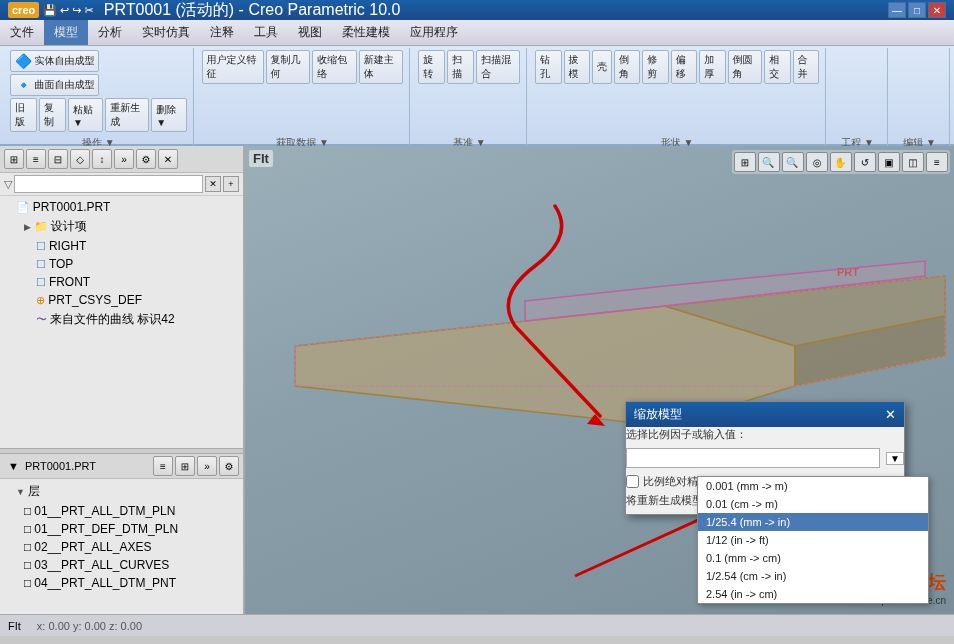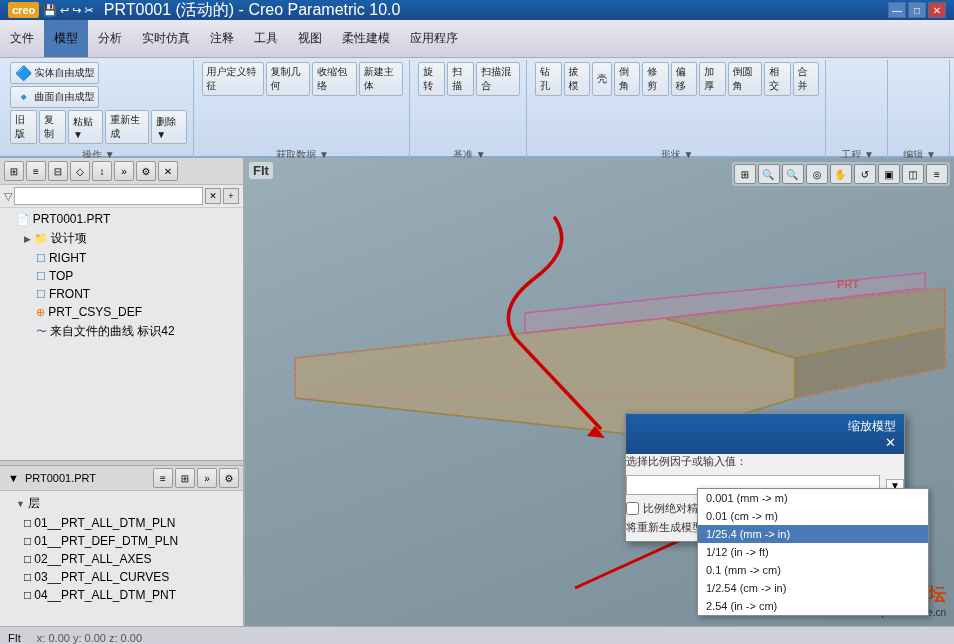--- a/index.html
+++ b/index.html
@@ -17,35 +17,35 @@
     }
     #titlebar .left { display: flex; align-items: center; gap: 4px; }
     #titlebar .logo { background: #e8a020; color: white; font-weight: bold; font-size: 11px; padding: 2px 4px; border-radius: 2px; }
     #titlebar .title { font-size: 16px; }
     #titlebar .win-controls { display: flex; gap: 2px; }
     #titlebar .win-btn { width: 18px; height: 16px; background: #5585c0; border: 1px solid #4470a0; color: white; font-size: 10px; display: flex; align-items: center; justify-content: center; cursor: pointer; }
 
     
     #menubar {
       background: linear-gradient(to bottom, #e8e8f0, #d0d0e0);
-      height: 38px;
+      height: 26px;
       display: flex;
       align-items: stretch;
       border-bottom: 1px solid #aaa;
       text-align: center;
     }
     #menubar .menu-item {
       padding: 0 10px;
       display: flex;
       align-items: center;
       font-size: 12px;
       cursor: pointer;
       color: #222;
     }
-    #menubar .menu-item.active { background: #4a7ab5; color: #000000; }
+    #menubar .menu-item.active { background: #4a7ab5; color: #e5e5e5; }
 
     
     #ribbon {
       background: linear-gradient(to bottom, #dce8f8, #c8d8f0);
       height: 100px;
       border-bottom: 2px solid #8aabcc;
       display: flex;
       flex-direction: column;
     }
     #ribbon-tabs {
@@ -229,22 +229,21 @@
       box-shadow: 3px 3px 8px rgba(0,0,0,0.4);
       pointer-events: all;
     }
     #scale-dialog .dialog-title {
       background: linear-gradient(to bottom, #1a5fa8, #1a4a8a);
       color: white;
       padding: 4px 8px;
       font-size: 12px;
       display: flex;
       justify-content: space-between;
-      align-items: flex-end;
-      flex-direction: column;
+      align-items: center;
     }
     #scale-dialog .dialog-title .close-btn {
       background: none;
       border: none;
       color: white;
       cursor: pointer;
       font-size: 13px;
     }
     #scale-dialog .dialog-body {
       padding: 0;

